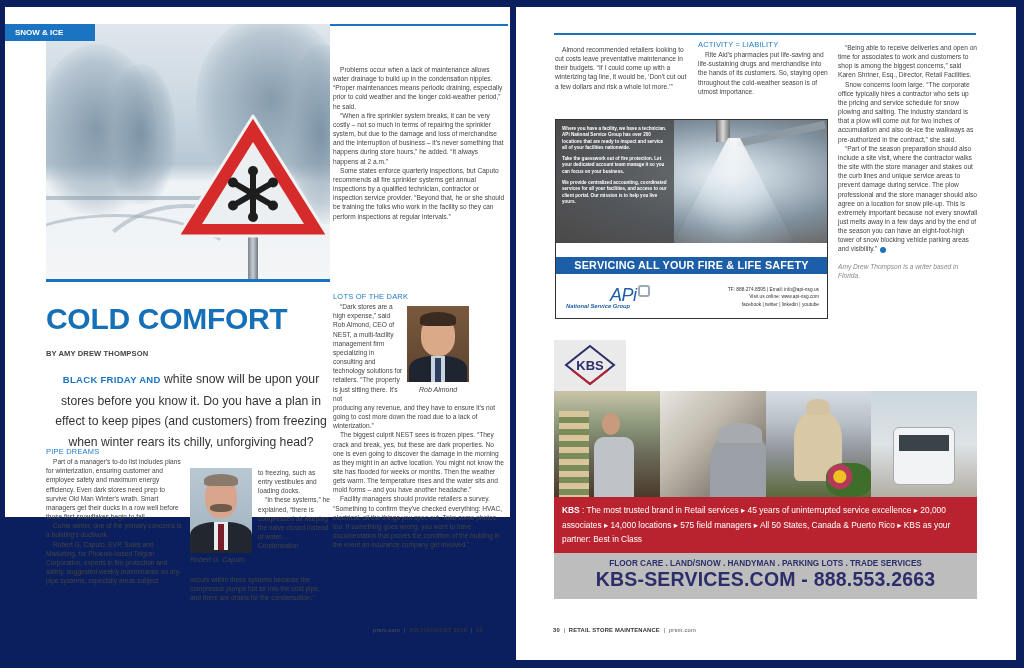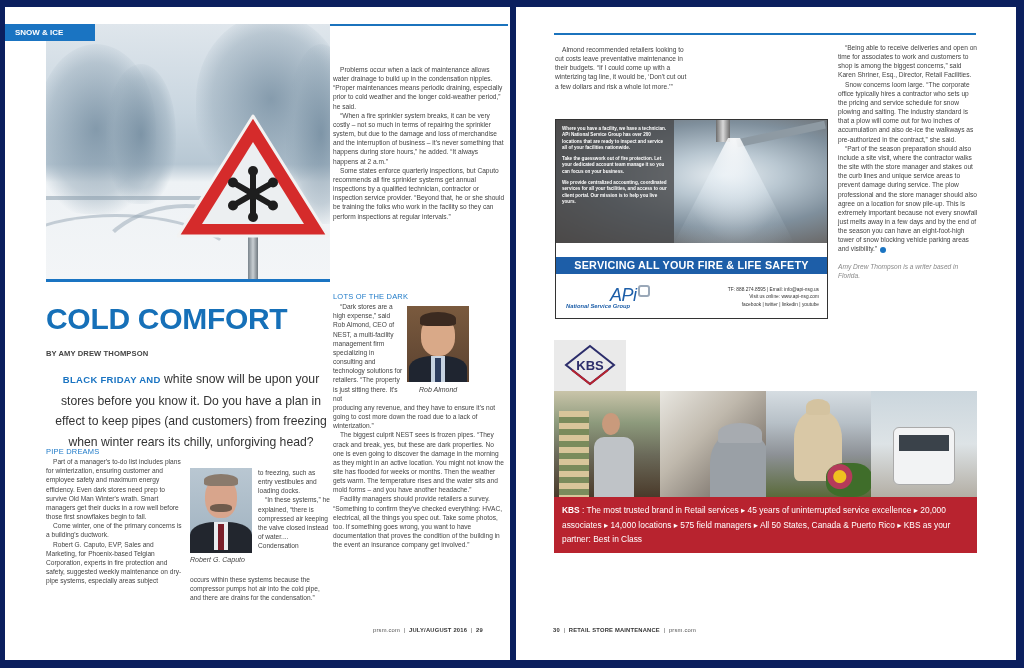--- a/index.html
+++ b/index.html
@@ -1,19 +1,19 @@
 <!DOCTYPE html>
 <html><head>
 <meta charset="utf-8">
 <style>
   * { box-sizing: border-box; margin: 0; padding: 0; }
   html, body { width: 1024px; height: 668px; overflow: hidden; }
   body { background: #0b1f5e; position: relative; font-family: "Liberation Sans", sans-serif; color: #333; }
   .page { position: absolute; background: #fff; }
-  #left-page { left: 5px; top: 7px; width: 505px; height: 653px; }
+  #left-page { left: 5px; top: 7px; width: 505px; height: 510px; }
   #right-page { left: 516px; top: 7px; width: 500px; height: 653px; }
   .abs { position: absolute; }
   .body-text { font-size: 6.6px; line-height: 9.15px; color: #444; }
   .body-text p { text-indent: 7px; }
   .body-text p.noindent { text-indent: 0; }
   .sub-head { font-size: 7.5px; color: #1e7ac8; letter-spacing: 0.2px; margin-bottom: 1px; }
 
   
   #top-rule-left { left: 0; top: 17px; width: 503px; height: 2px; background: #1b73bd; }
   #section-tag { left: 0; top: 17px; width: 90px; height: 17px; background: #1a74c2; color: #fff; font-weight: bold; font-size: 8px; padding-left: 10px; line-height: 17px; }
@@ -165,20 +165,24 @@
     <b>29</b>
   </div>
 </div>
 
 <div class="page" id="right-page">
   <div class="abs" id="top-rule-right"></div>
 
   <div class="abs body-text" id="r-col1">
     <p>Almond recommended retailers looking to cut costs leave preventative maintenance in their budgets. “If I could come up with a winterizing tag line, it would be, ‘Don't cut out a few dollars and risk a whole lot more.’”</p>
   </div>
+  <div class="abs body-text" id="r-col2">
+    <div class="sub-head">ACTIVITY = LIABILITY</div>
+    <p>Rite Aid's pharmacies put life-saving and life-sustaining drugs and merchandise into the hands of its customers. So, staying open throughout the cold-weather season is of utmost importance.</p>
+  </div>
   <div class="abs body-text" id="r-col3">
     <p>“Being able to receive deliveries and open on time for associates to work and customers to shop is among the biggest concerns,” said Karen Shriner, Esq., Director, Retail Facilities.</p>
     <p>Snow concerns loom large. “The corporate office typically hires a contractor who sets up the pricing and service schedule for snow plowing and salting. The industry standard is that a plow will come out for two inches of accumulation and also de-ice the walkways as pre-authorized in the contract,” she said.</p>
     <p><span>“Part of the season preparation should also include a site visit, where the contractor walks the site with the store manager and stakes out the curb lines and unique service areas to prevent damage during service. The plow professional and the store manager should also agree on a location for snow pile-up. This is extremely important because not every snowfall just melts away in a few days and by the end of the season you can have an eight-foot-high tower of snow blocking vehicle parking areas and visibility.”</span><span class="end-dot"></span></p>
     <p class="credit">Amy Drew Thompson is a writer based in Florida.</p>
   </div>
 
   <div class="abs" id="api-ad">
     <div id="api-photo">
       <div style="position:absolute;left:160px;top:0;width:14px;height:22px;background:linear-gradient(90deg,#6d6d6d,#d9d9d9,#6d6d6d);"></div>
@@ -224,20 +228,24 @@
         <div style="position:absolute;left:28px;top:20px;width:48px;height:70px;border-radius:40% 40% 10% 10%;background:#d9c8a6;"></div>
         <div style="position:absolute;left:40px;top:8px;width:24px;height:16px;border-radius:50% 50% 20% 20%;background:#d4c3a0;"></div>
         <div style="position:absolute;left:60px;top:72px;width:46px;height:34px;border-radius:40%;background:radial-gradient(circle at 30% 40%,#f0c020 0 6px,#b53a5a 7px 12px,#3f6d2a 13px);"></div>
       </div>
       <div class="kbs-photo" style="background:linear-gradient(180deg,#cbd6dd 0%,#dde3e6 50%,#b3aea4 100%);">
         <div style="position:absolute;left:22px;top:36px;width:62px;height:58px;border-radius:6px;background:#f2f3f4;border:1px solid #aaa;"></div>
         <div style="position:absolute;left:28px;top:44px;width:50px;height:16px;background:#3a424a;"></div>
       </div>
     </div>
     <div id="kbs-red"><b>KBS</b><span> : The most trusted brand in Retail services ▸ 45 years of uninterrupted service excellence ▸ 20,000 associates ▸ 14,000 locations ▸ 575 field managers ▸ All 50 States, Canada &amp; Puerto Rico ▸ KBS as your partner: Best in Class</span></div>
+    <div id="kbs-grey">
+      <div id="kbs-services">FLOOR CARE . LAND/SNOW . HANDYMAN . PARKING LOTS . TRADE SERVICES</div>
+      <div id="kbs-web">KBS-SERVICES.COM - 888.553.2663</div>
+    </div>
   </div>
 
   <div class="abs" id="footer-right">
     <b>30</b> &nbsp;|&nbsp;
     <b>RETAIL STORE MAINTENANCE</b> &nbsp;|&nbsp;
     <span>prsm.com</span>
   </div>
 </div>
 
 </body></html>

